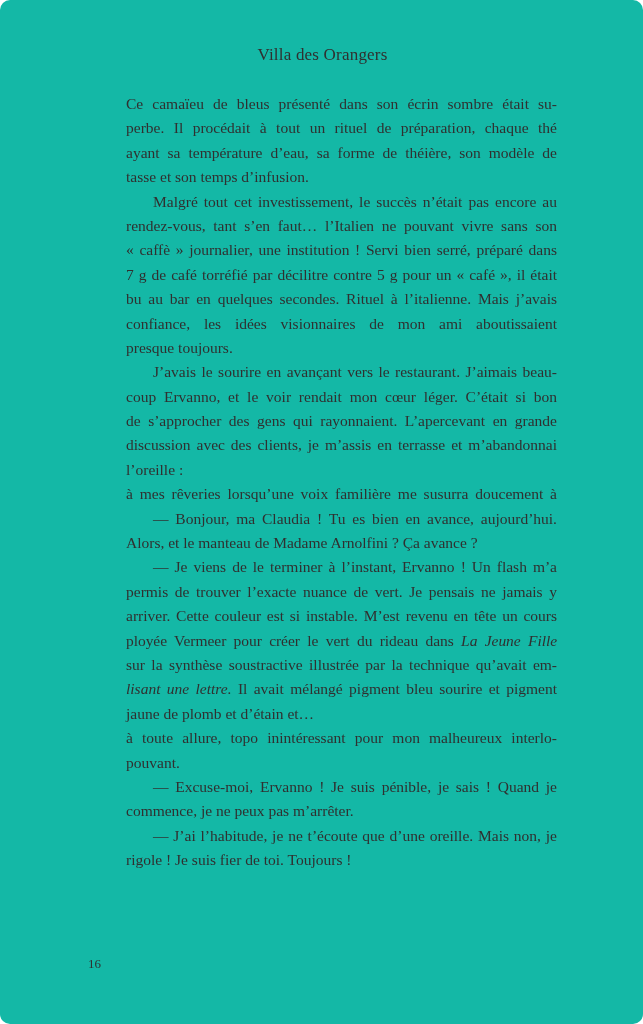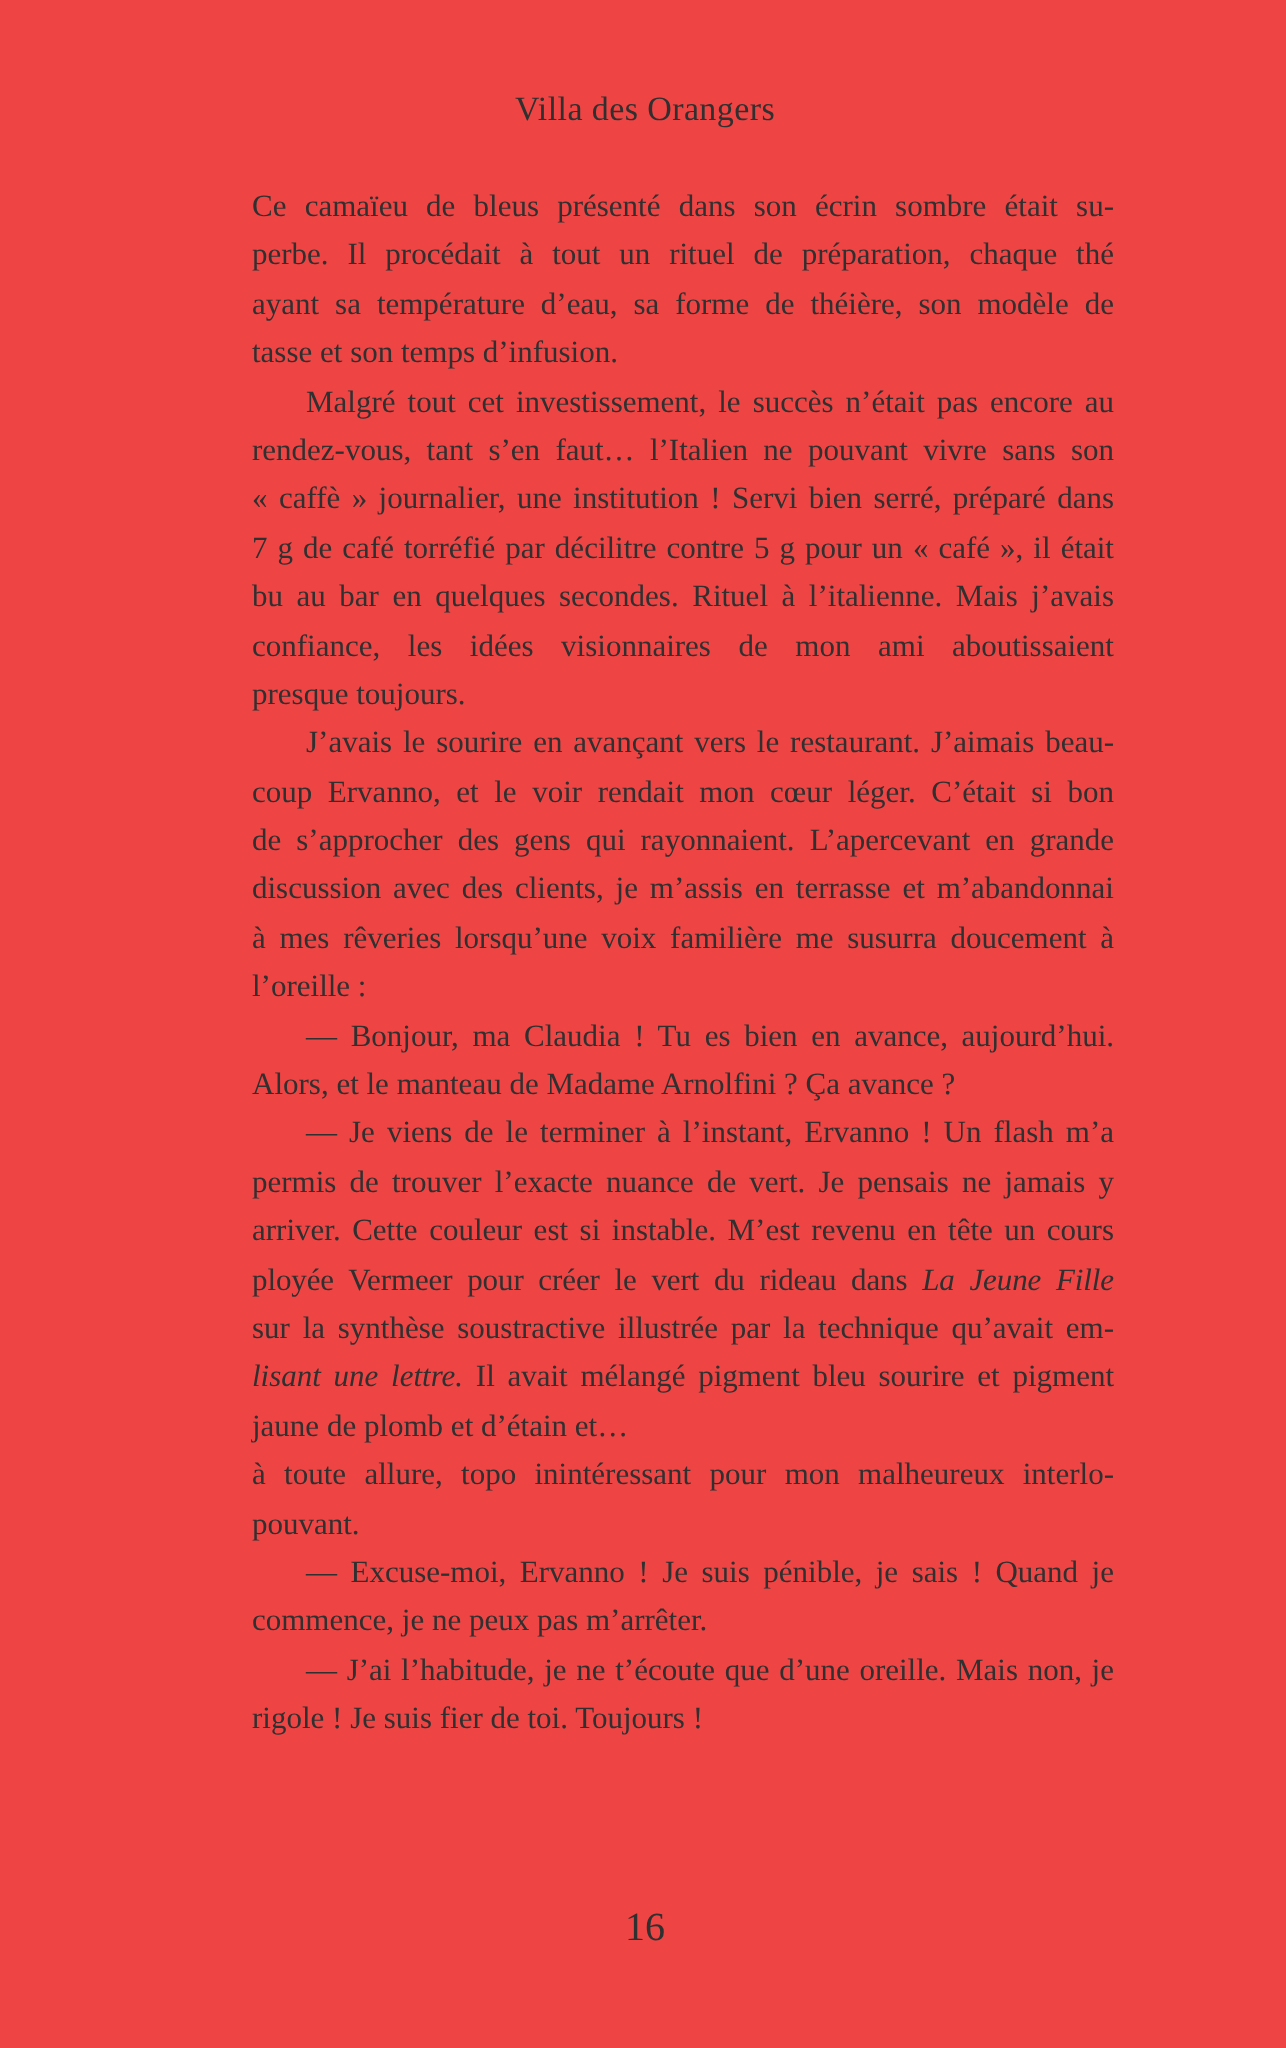--- a/index.html
+++ b/index.html
@@ -4,24 +4,25 @@
 <style>
   html, body {
     margin: 0;
     padding: 0;
     background: #ffffff;
   }
   .page {
     position: relative;
     width: 643px;
     height: 1024px;
-    background: #ef4444;
+    background: #14b8a6;
     overflow: hidden;
     font-family: "Liberation Serif", "DejaVu Serif", serif;
     color: #303030;
+    border-radius: 10px;
   }
   .running-header {
     position: absolute;
     top: 44px;
     left: 88px;
     width: 469px;
     text-align: center;
     font-size: 17px;
     line-height: 22px;
     letter-spacing: 0.2px;
@@ -48,22 +49,22 @@
   }
   .line.indent {
     padding-left: 27px;
   }
   .it { font-style: italic; }
   .page-number {
     position: absolute;
     top: 954px;
     left: 88px;
     width: 469px;
-    text-align: center;
-    font-size: 20px;
+    text-align: left;
+    font-size: 13px;
     line-height: 20px;
   }
 </style>
 </head>
 <body>
 
 <div class="page">
   <div class="running-header">Villa des Orangers</div>
 
   <div class="text-body">
@@ -80,22 +81,22 @@
         <div class="line"><span class="line-text" style=""><span>7 g de café torréfié par décilitre contre 5 g pour un « café », il était</span></span></div>
         <div class="line"><span class="line-text" style=""><span>bu au bar en quelques secondes. Rituel à l’italienne. Mais j’avais</span></span></div>
         <div class="line"><span class="line-text" style=""><span>confiance, les idées visionnaires de mon ami aboutissaient</span></span></div>
         <div class="line last"><span class="line-text" style=""><span>presque toujours.</span></span></div>
       </div>
       <div class="paragraph">
         <div class="line indent"><span class="line-text" style=""><span>J’avais le sourire en avançant vers le restaurant. J’aimais beau-</span></span></div>
         <div class="line"><span class="line-text" style=""><span>coup Ervanno, et le voir rendait mon cœur léger. C’était si bon</span></span></div>
         <div class="line"><span class="line-text" style=""><span>de s’approcher des gens qui rayonnaient. L’apercevant en grande</span></span></div>
         <div class="line"><span class="line-text" style=""><span>discussion avec des clients, je m’assis en terrasse et m’abandonnai</span></span></div>
+        <div class="line last"><span class="line-text" style=""><span>l’oreille :</span></span></div>
         <div class="line"><span class="line-text" style=""><span>à mes rêveries lorsqu’une voix familière me susurra doucement à</span></span></div>
-        <div class="line last"><span class="line-text" style=""><span>l’oreille :</span></span></div>
       </div>
       <div class="paragraph">
         <div class="line indent"><span class="line-text" style=""><span>— Bonjour, ma Claudia ! Tu es bien en avance, aujourd’hui.</span></span></div>
         <div class="line last"><span class="line-text" style=""><span>Alors, et le manteau de Madame Arnolfini ? Ça avance ?</span></span></div>
       </div>
       <div class="paragraph">
         <div class="line indent"><span class="line-text" style=""><span>— Je viens de le terminer à l’instant, Ervanno ! Un flash m’a</span></span></div>
         <div class="line"><span class="line-text" style=""><span>permis de trouver l’exacte nuance de vert. Je pensais ne jamais y</span></span></div>
         <div class="line"><span class="line-text" style=""><span>arriver. Cette couleur est si instable. M’est revenu en tête un cours</span></span></div>
         <div class="line"><span class="line-text" style="letter-spacing: -0.05px;"><span>ployée Vermeer pour créer le vert du rideau dans </span><span class="it">La Jeune Fille</span></span></div>

